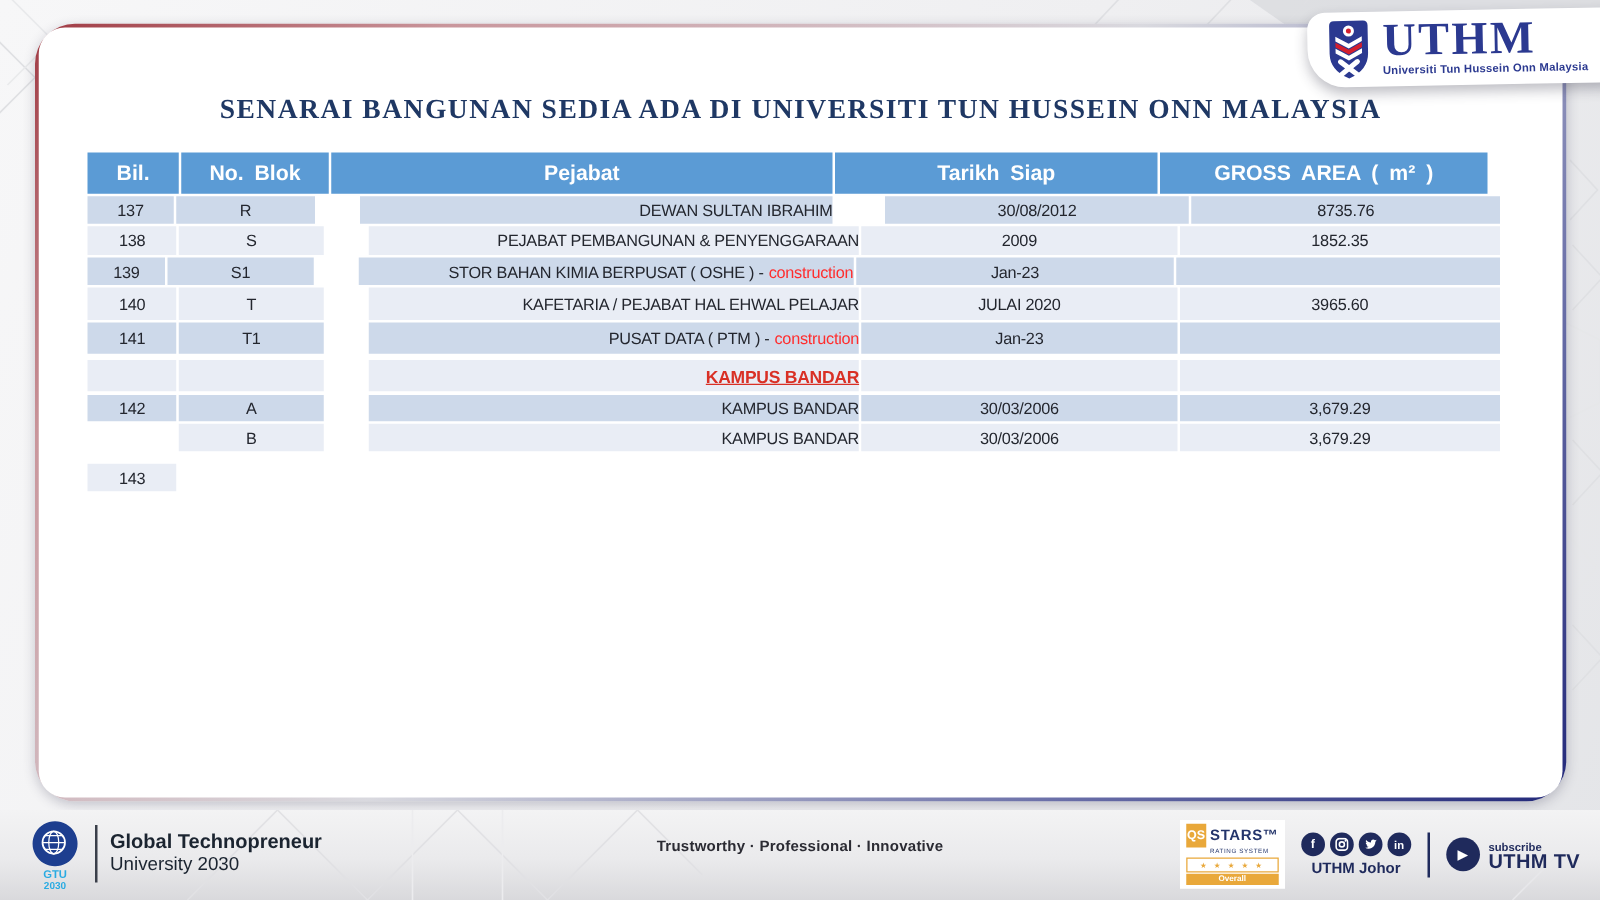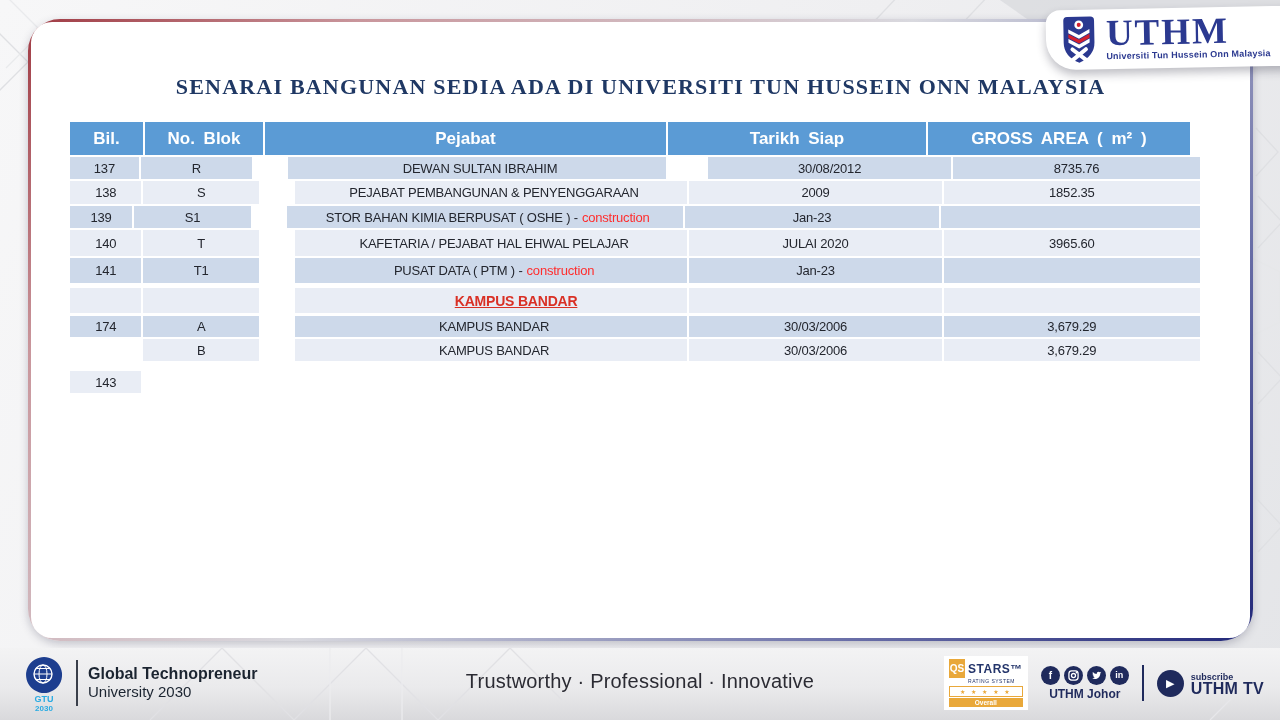--- a/index.html
+++ b/index.html
@@ -28,39 +28,39 @@
       color:var(--title-navy,#1f3864);}
 
   
   .table{position:absolute;left:39px;top:100px;width:1130px;}
   .tr{display:flex;gap:2px;margin-top:2px;}
   .thead{margin-top:0;}
   .th{background:var(--header-blue,#5b9bd5);color:#ffffff;font-weight:bold;font-size:17px;
       height:33px;display:flex;align-items:center;justify-content:center;word-spacing:4px;box-sizing:border-box;}
   .td{display:flex;align-items:center;justify-content:center;font-size:13px;color:#23262e;
       box-sizing:border-box;letter-spacing:-0.2px;}
-  .td-pejabat{justify-content:center;padding-left:6px;margin-left:34px;}
+  .td-pejabat{justify-content:flex-end;padding-left:6px;margin-left:34px;}
   .tr.dark  .td{background:var(--row-dark,#cdd9ea);}
   .tr.light .td{background:var(--row-light,#e9edf5);}
   .construction{color:var(--construction-red,#ff2d2d);margin-left:4px;}
   .tr.section{margin-top:5px;margin-bottom:3px;}
   .section-label{font-weight:bold;font-size:14px;color:var(--section-red,#d93025);
       text-decoration:underline;margin-left:44px;letter-spacing:-0.2px;}
 
   
   .footer{position:absolute;left:0;top:648px;width:1280px;height:72px;
       background:linear-gradient(180deg,#f3f3f4 0%,#eaeaec 55%,#d9d9dc 100%);}
   .footer-inner{position:absolute;inset:0;}
   .footer-left{position:absolute;left:22px;top:6px;display:flex;align-items:center;gap:10px;}
   .footer-divider{width:2px;height:46px;background:#3a3f4a;}
   .gtu-lines{display:flex;flex-direction:column;line-height:18px;}
   .gtu-line1{font-size:16px;font-weight:bold;color:#1b2430;}
   .gtu-line2{font-size:15px;color:#1b2430;}
   .slogan{position:absolute;left:0;top:22px;width:100%;text-align:center;
-      font-size:20px;font-weight:normal;color:#2b2b33;letter-spacing:0.2px;}
+      font-size:12px;font-weight:bold;color:#2b2b33;letter-spacing:0.2px;}
   .footer-right{position:absolute;right:16px;top:8px;display:flex;align-items:center;gap:13px;}
   .qs{background:#ffffff;padding:3px 5px;width:84px;box-sizing:border-box;}
   .qs-row1{display:flex;gap:3px;align-items:flex-start;}
   .qs-sq{width:19px;height:19px;background:var(--gold,#e9a83a);color:#ffffff;font-weight:bold;
       font-size:10px;display:flex;align-items:center;justify-content:center;}
   .qs-stars-word{font-size:12px;font-weight:bold;color:#24356b;line-height:11px;letter-spacing:0.5px;}
   .qs-rating{font-size:5px;color:#24356b;letter-spacing:0.5px;margin-top:1px;}
   .qs-starsrow{border:1px solid var(--gold,#e9a83a);color:var(--gold,#e9a83a);font-size:6px;
       text-align:center;margin-top:2px;padding:1px 0;letter-spacing:2px;}
   .qs-overall{background:var(--gold,#e9a83a);color:#ffffff;font-size:6.5px;font-weight:bold;
@@ -164,21 +164,21 @@
             <div class="tr light section">
               <div class="td td-bil" style="width: 73px; height: 25px;"></div>
               <div class="td td-blok" style="width: 118px; height: 25px;"></div>
               <div class="td td-pejabat" style="width: 401px; height: 25px;">
                 <span class="section-label">KAMPUS BANDAR</span>
               </div>
               <div class="td td-tarikh" style="width: 258px; height: 25px;"></div>
               <div class="td td-area" style="width: 262px; height: 25px;"></div>
             </div>
             <div class="tr dark">
-              <div class="td td-bil" style="width: 73px; height: 21px;">174</div>
+              <div class="td td-bil" style="width: 73px; height: 21px;">142</div>
               <div class="td td-blok" style="width: 118px; height: 21px;">A</div>
               <div class="td td-pejabat" style="width: 401px; height: 21px;">
                 <span>KAMPUS BANDAR</span>
               </div>
               <div class="td td-tarikh" style="width: 258px; height: 21px;">30/03/2006</div>
               <div class="td td-area" style="width: 262px; height: 21px;">3,679.29</div>
             </div>
             <div class="tr light">
               <div class="td td-bil" style="width: 73px; height: 22px; margin-top: 32px;">143</div>
               <div class="td td-blok" style="width: 118px; height: 22px;">B</div>

